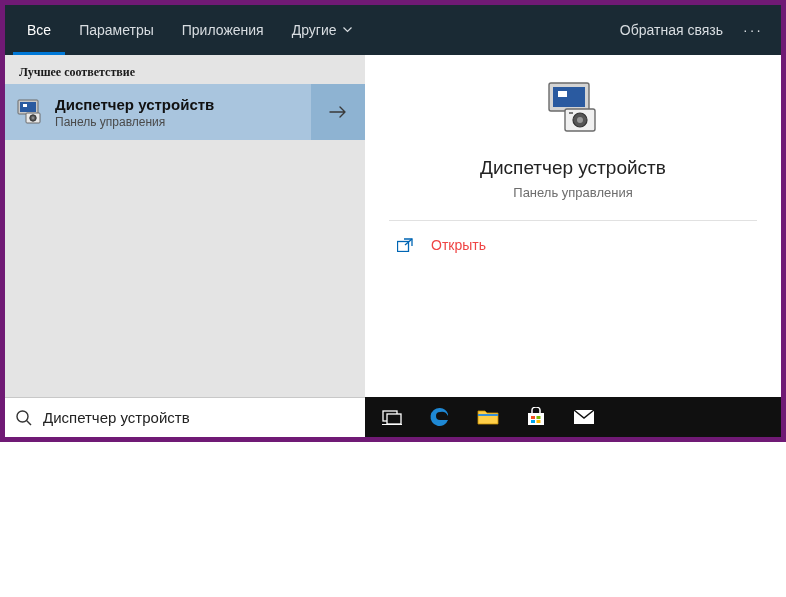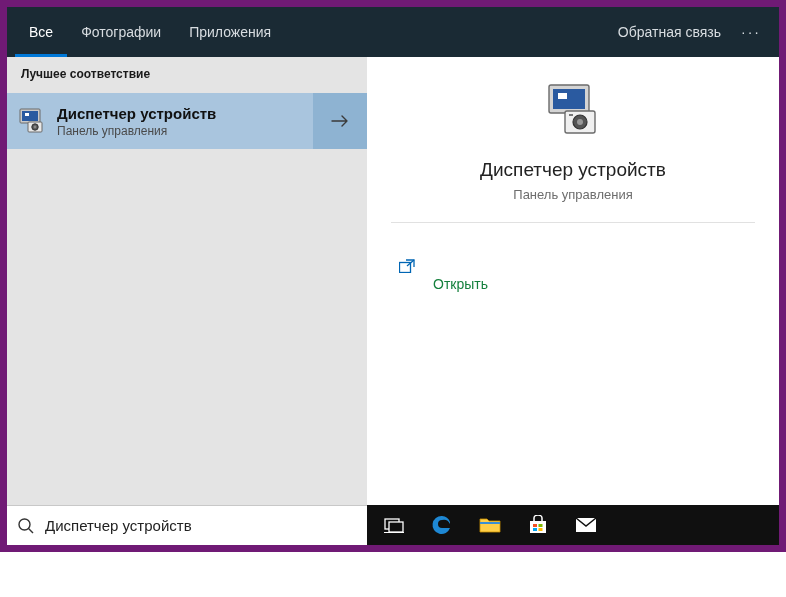--- a/index.html
+++ b/index.html
@@ -1,75 +1,83 @@
 <!DOCTYPE html>
 <html><head>
 <meta charset="utf-8">
 <style>
   * { box-sizing: border-box; margin: 0; padding: 0; font-family: "Segoe UI", Tahoma, sans-serif; }
   html, body { width: 786px; height: 597px; overflow: hidden; background: #fff; }
-  .root { width: 786px; height: 552px; position: relative; display: flex; flex-direction: column; border: 7px solid #701a75; }
+  .root { width: 786px; height: 442px; position: relative; display: flex; flex-direction: column; border: 5px solid #701a75; }
 
   
   .header { height: 50px; background: #1a2a34; display: flex; align-items: center; padding: 0 8px; color: #d8dde1; font-size: 14px; }
   .tab { padding: 0 14px; height: 50px; display: flex; align-items: center; cursor: pointer; white-space: nowrap; }
   .tab.active { color: #fff; box-shadow: inset 0 -3px 0 0 #0078d7; }
   .tab .chev { margin-left: 6px; }
   .spacer { flex: 1; }
   .feedback { padding: 4px 10px; height: 50px; display: flex; align-items: center; cursor: pointer; }
   .more { padding: 0 10px; height: 50px; display: flex; align-items: center; cursor: pointer; letter-spacing: 2px; }
 
   
   .main { flex: 1; display: flex; min-height: 0; }
   .left  { width: 360px; background: #e4e4e4; display: flex; flex-direction: column; }
   .right { flex: 1; background: #fff; position: relative; }
 
-  .section-hdr { font-size: 12px; font-weight: 600; color: #1a1a1a; padding: 10px 14px 12px; }
+  .section-hdr { font-size: 12px; font-weight: 600; color: #1a1a1a; padding: 10px 14px 4px; font-family: Liberation Serif, serif; }
 
   .result { display: flex; align-items: center; background: #a9c5de; height: 56px; cursor: pointer; }
   .result .icon-col { width: 50px; display: flex; align-items: center; justify-content: center; }
   .result .txt-col { flex: 1; padding-right: 8px; }
   .result .title { font-size: 15px; font-weight: 600; color: #111; }
   .result .sub   { font-size: 12px; color: #4a4a4a; margin-top: 2px; }
   .result .go { width: 54px; height: 56px; background: #8eb3d2; display: flex; align-items: center; justify-content: center; }
 
   .preview { padding: 20px 24px 0; }
   .preview-hero { display: flex; flex-direction: column; align-items: center; padding-top: 6px; padding-bottom: 20px; border-bottom: 1px solid #e1e1e1; }
   .preview-hero .big-icon { width: 60px; height: 60px; margin-bottom: 16px; }
   .preview-hero .ptitle { font-size: 19px; color: #222; font-weight: 400; }
   .preview-hero .psub   { font-size: 13px; color: #6d6d6d; margin-top: 6px; }
 
   .action-row { display: flex; align-items: center; padding: 16px 4px; cursor: pointer; }
   .action-row .aicon { width: 24px; display: flex; justify-content: center; color: #0066b4; }
-  .action-row .alabel { margin-left: 14px; font-size: 14px; color: #15803d; margin-top: 37px; }
+  .action-row .alabel { margin-left: 14px; font-size: 14px; color: #ef4444; }
 
   
   .bottom { height: 40px; display: flex; }
   .searchbox { width: 360px; height: 40px; background: #fff; border-top: 1px solid #c8c8c8; display: flex; align-items: center; padding: 0 10px; }
   .searchbox input { flex: 1; border: none; outline: none; font-size: 15px; color: #222; background: transparent; margin-left: 10px; }
   .taskbar { flex: 1; height: 40px; background: #101010; display: flex; align-items: center; padding: 0 4px; gap: 2px; }
   .tbtn { width: 46px; height: 40px; display: flex; align-items: center; justify-content: center; cursor: pointer; }
 
   svg { display: block; }
 </style>
 </head>
 <body>
 
 <div class="root">
 
   <div class="header">
     <div class="tab active">
         <span>Все</span>
       </div>
     <div class="tab">
-        <span>Фотографии</span>
+        <span>Параметры</span>
       </div>
     <div class="tab">
         <span>Приложения</span>
       </div>
+    <div class="tab">
+      <span>Другие</span>
+      <span class="chev">
+        <svg width="9" height="6" viewBox="0 0 9 6">
+            <path d="M0.5 0.5 L4.5 4.5 L8.5 0.5" stroke="#d8dde1" stroke-width="1.2" fill="none"></path>
+          </svg>
+      </span>
+    </div>
     <div class="spacer"></div>
     <div class="feedback">
         <span>Обратная связь</span>
       </div>
     <div class="more">
         <span>···</span>
       </div>
   </div>
 
   <div class="main">

